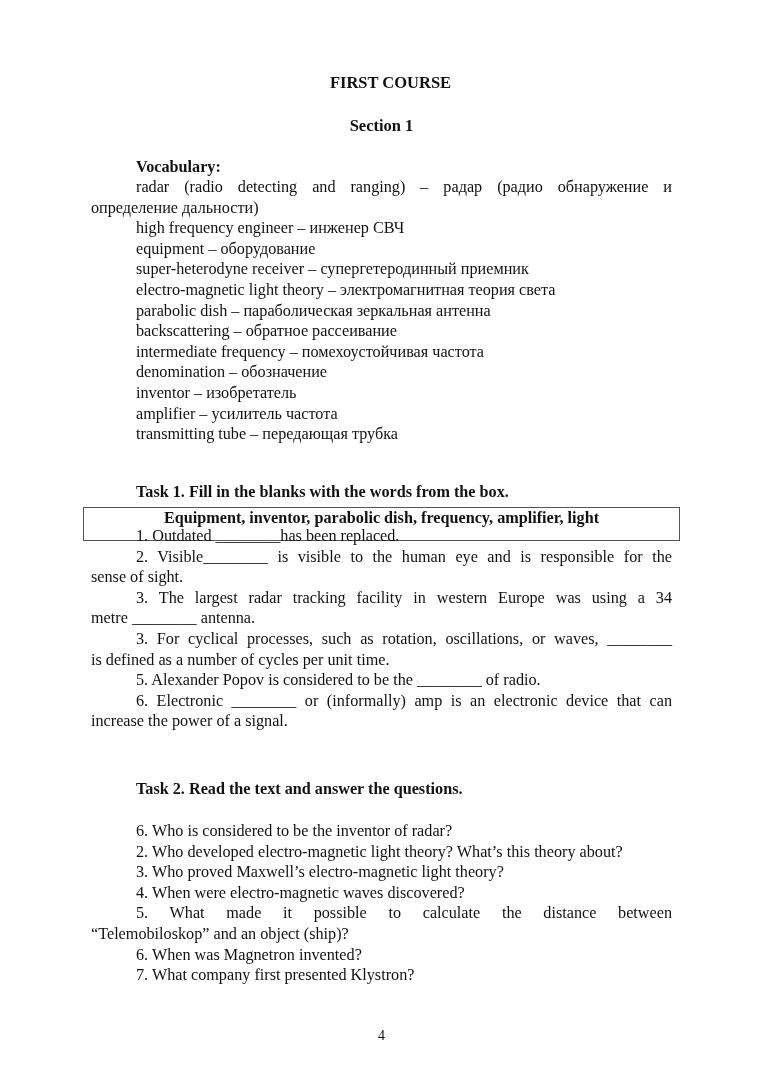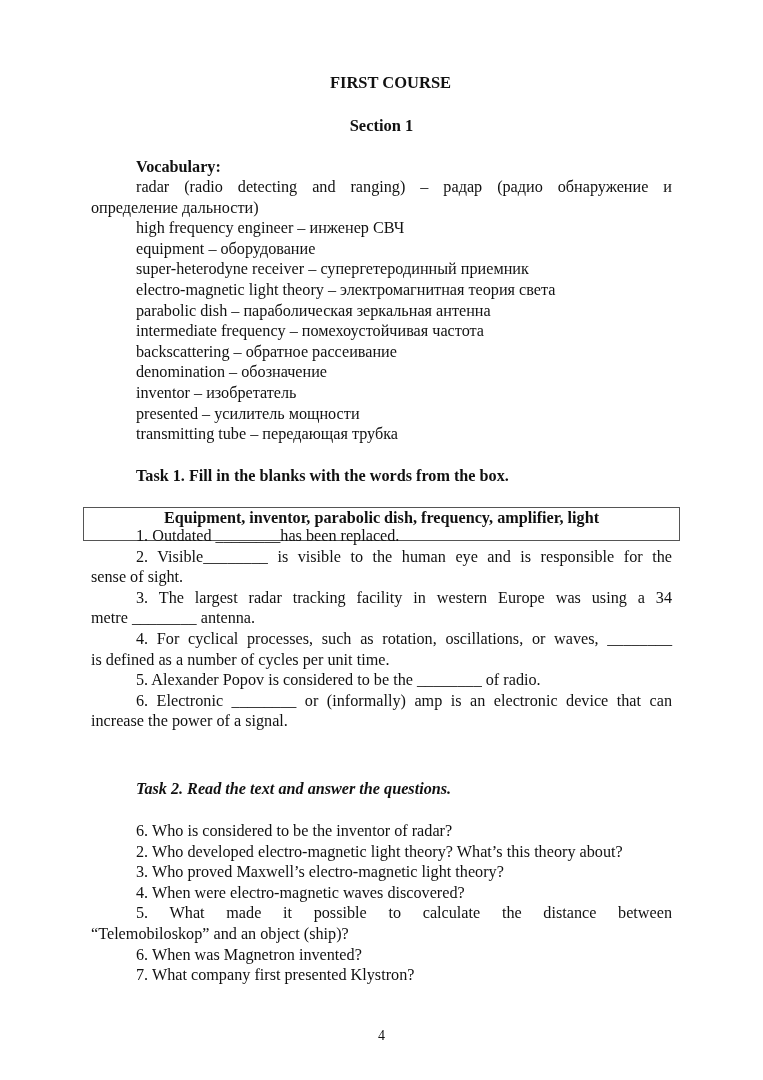--- a/index.html
+++ b/index.html
@@ -11,28 +11,28 @@
     .page { position: absolute; left: 91px; top: 0; width: 581px; }
     .title { position: absolute; top: 73px; left: 9px; width: 581px; text-align: center; font-weight: bold; font-size: 16.5px; }
     .section { position: absolute; top: 116px; left: 0; width: 581px; text-align: center; font-weight: bold; font-size: 16.5px; }
     .block { position: absolute; left: 0; width: 581px; }
     .line { height: 20.6px; line-height: 20.6px; white-space: nowrap; }
     .ind { padding-left: 45px; }
     .just { text-align: justify; text-align-last: justify; white-space: normal; }
     .bold { font-weight: bold; }
     .vocab-head { top: 157px; }
     .vocab { top: 177px; }
-    .task1 { top: 466px; }
+    .task1 { top: 482px; }
     .wordbox {
       position: absolute; top: 507px; left: -8px; width: 597px; height: 34px;
       border: 1px solid #555; box-sizing: border-box;
       text-align: center; font-weight: bold; line-height: 21px; font-family: Liberation Serif, serif;
     }
     .t1items { top: 526px; }
-    .task2 { top: 779px; font-style: italic; }
+    .task2 { top: 779px; }
     .t2items { top: 821px; }
     .pagenum { position: absolute; top: 1028px; left: 0; width: 581px; text-align: center; font-size: 14px; }
   </style>
 </head>
 <body>
 
 <div class="page">
   <div class="title">FIRST COURSE</div>
   <div class="section">Section 1</div>
 
@@ -41,41 +41,41 @@
   </div>
 
   <div class="block vocab">
     <div class="line ind just">radar (radio detecting and ranging) – радар (радио обнаружение и</div>
     <div class="line">определение дальности)</div>
     <div class="line ind">high frequency engineer – инженер СВЧ</div>
     <div class="line ind">equipment – оборудование</div>
     <div class="line ind">super-heterodyne receiver – супергетеродинный приемник</div>
     <div class="line ind">electro-magnetic light theory – электромагнитная теория света</div>
     <div class="line ind">parabolic dish – параболическая зеркальная антенна</div>
+    <div class="line ind">backscattering – обратное рассеивание</div>
     <div class="line ind">intermediate frequency – помехоустойчивая частота</div>
-    <div class="line ind">backscattering – обратное рассеивание</div>
     <div class="line ind">denomination – обозначение</div>
     <div class="line ind">inventor – изобретатель</div>
-    <div class="line ind">presented – усилитель мощности</div>
+    <div class="line ind">amplifier – усилитель частота</div>
     <div class="line ind">transmitting tube – передающая трубка</div>
   </div>
 
   <div class="block task1">
     <div class="line ind bold">Task 1. Fill in the blanks with the words from the box.</div>
   </div>
 
   <div class="wordbox">Equipment, inventor, parabolic dish, frequency, amplifier, light</div>
 
   <div class="block t1items">
     <div class="line ind">1. Outdated ________has been replaced.</div>
     <div class="line ind just">2. Visible________ is visible to the human eye and is responsible for the</div>
     <div class="line">sense of sight.</div>
     <div class="line ind just">3. The largest radar tracking facility in western Europe was using a 34</div>
     <div class="line">metre ________ antenna.</div>
-    <div class="line ind just">4. For cyclical processes, such as rotation, oscillations, or waves, ________</div>
+    <div class="line ind just">3. For cyclical processes, such as rotation, oscillations, or waves, ________</div>
     <div class="line">is defined as a number of cycles per unit time.</div>
     <div class="line ind">5. Alexander Popov is considered to be the ________ of radio.</div>
     <div class="line ind just">6. Electronic ________ or (informally) amp is an electronic device that can</div>
     <div class="line">increase the power of a signal.</div>
   </div>
 
   <div class="block task2">
     <div class="line ind bold">Task 2. Read the text and answer the questions.</div>
   </div>
 

